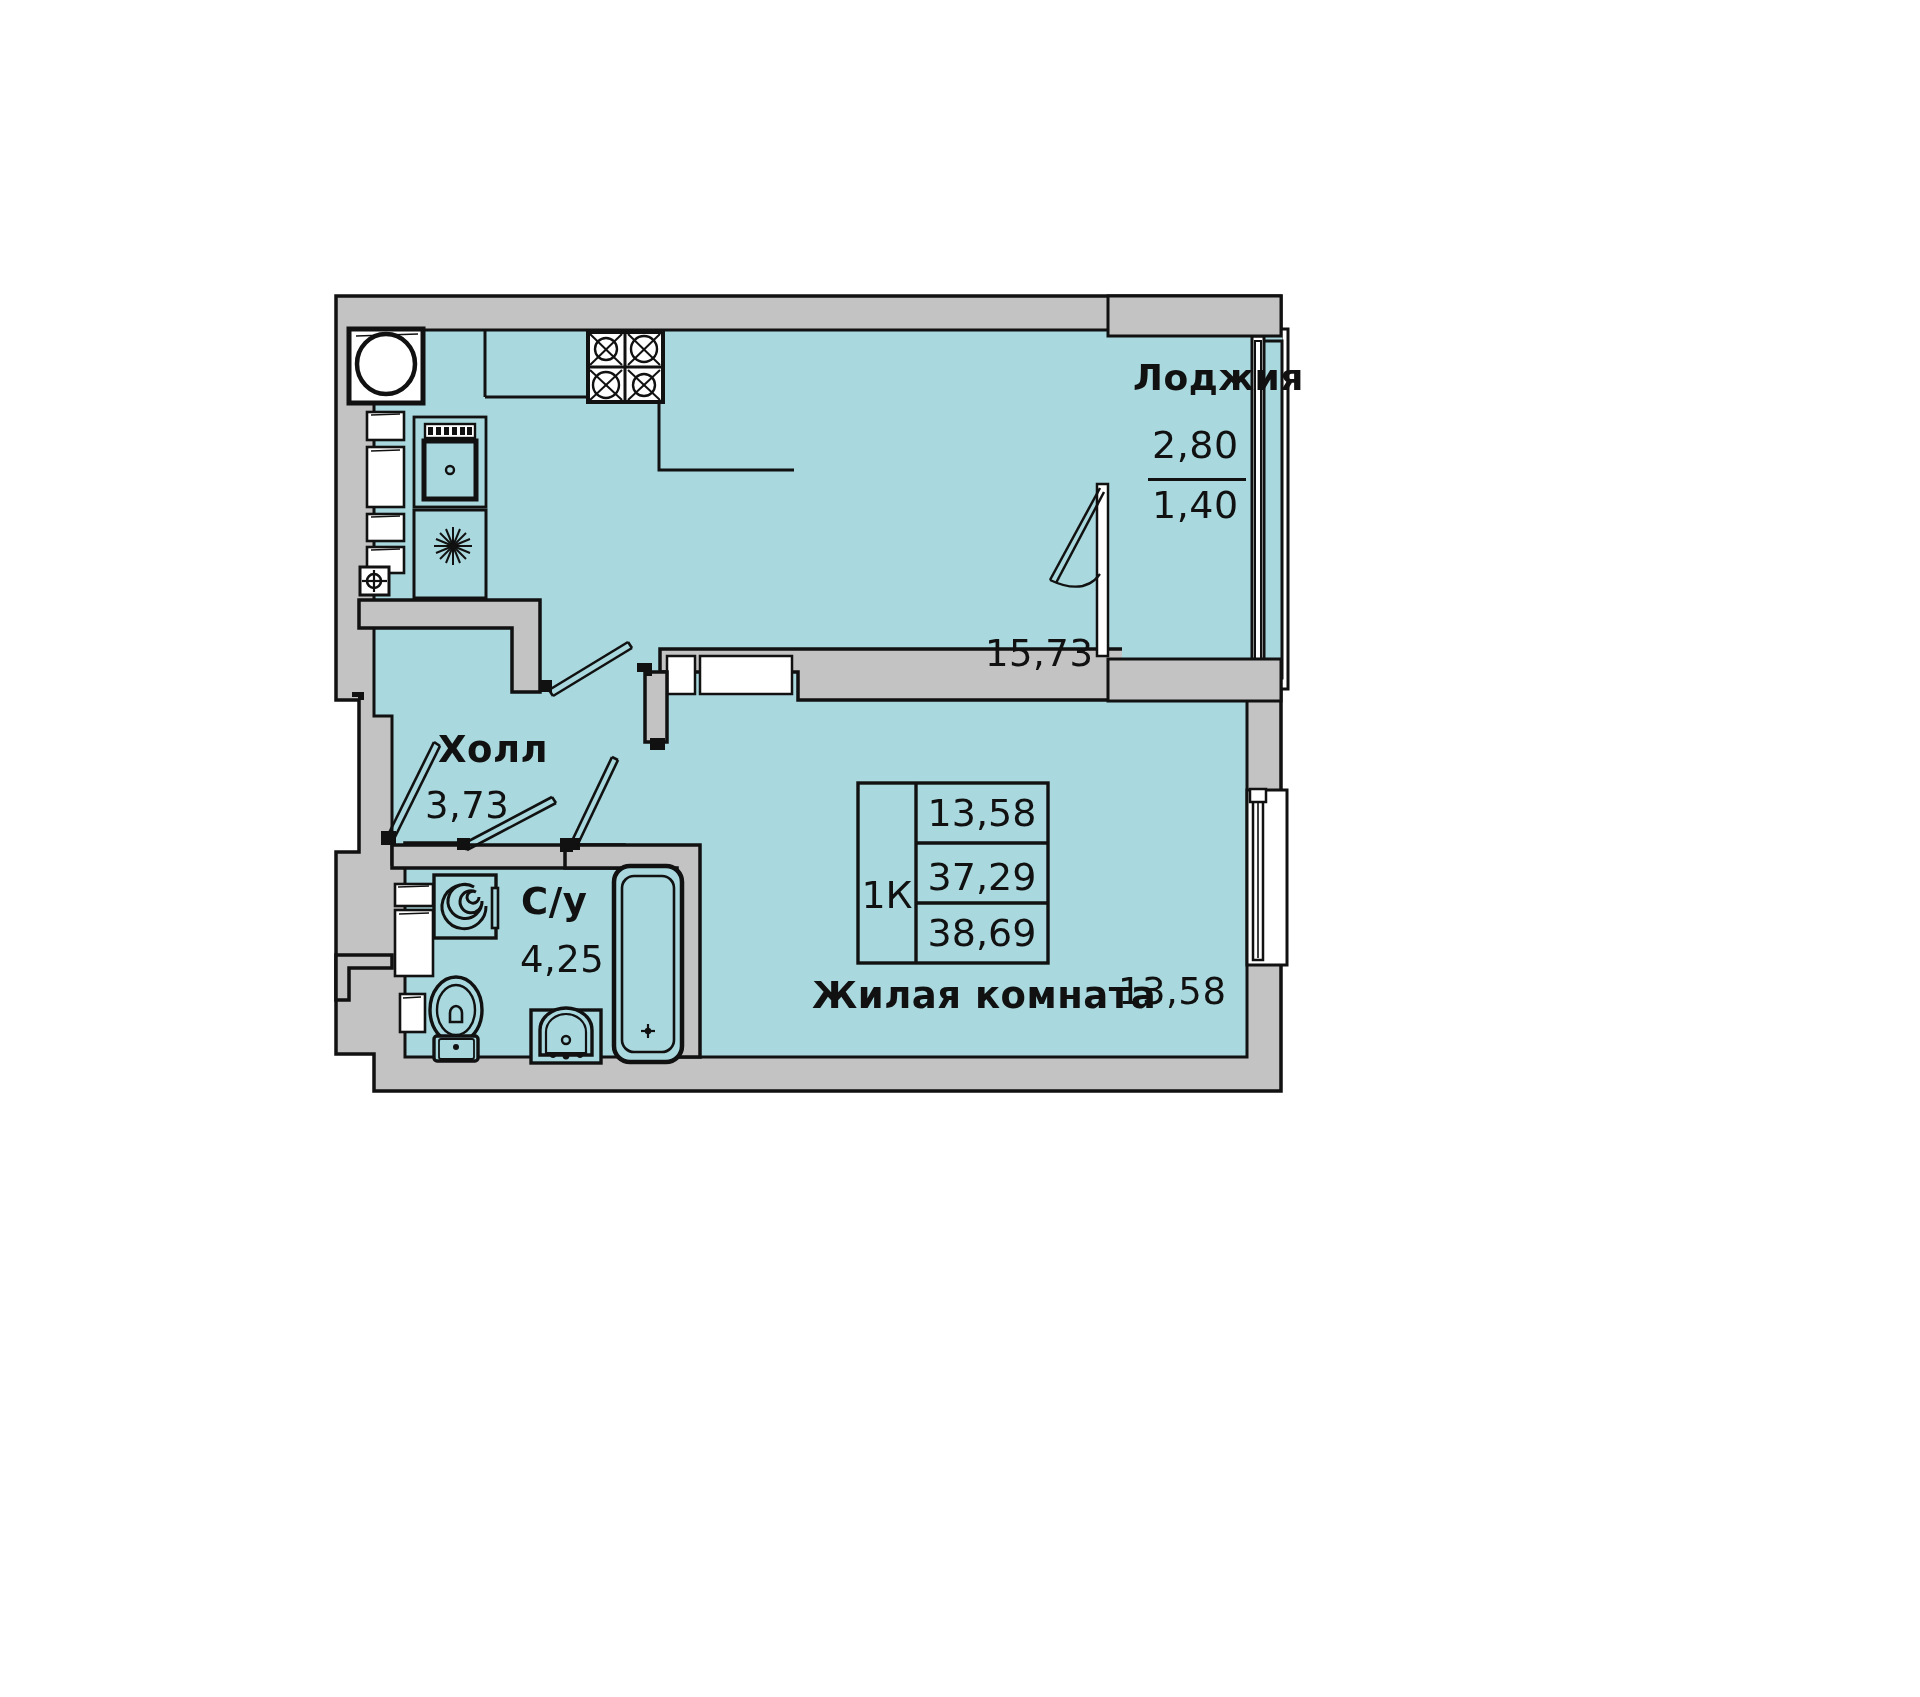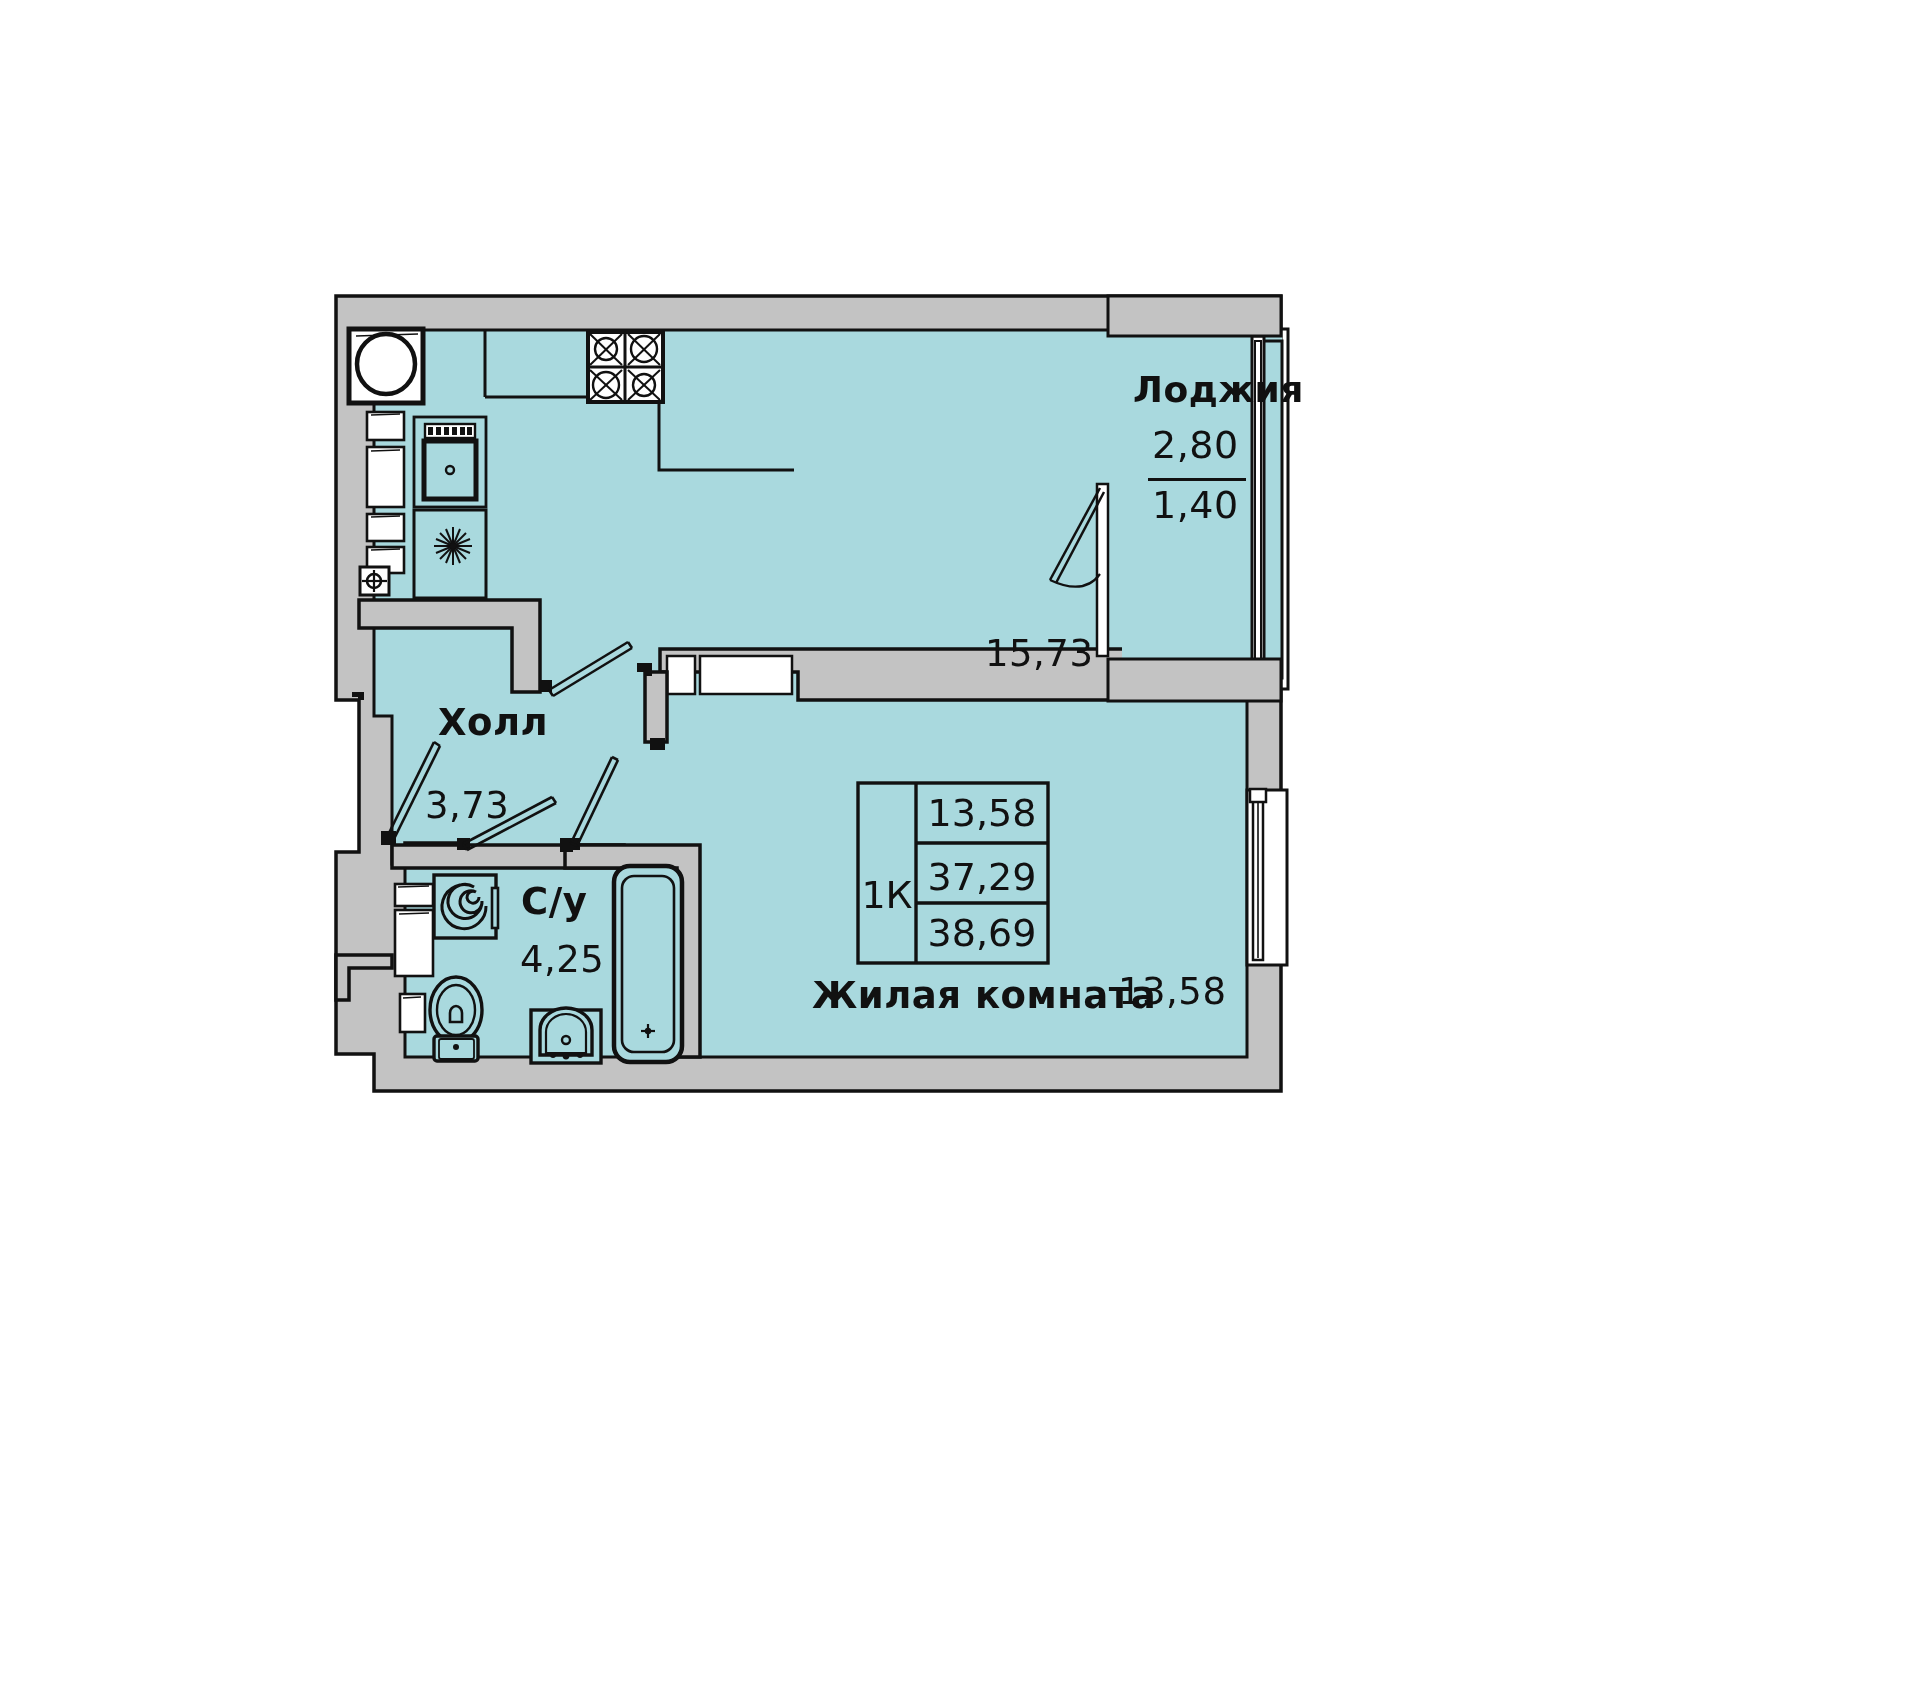--- a/index.html
+++ b/index.html
@@ -319,30 +319,30 @@
       <rect x="858" y="783" width="190" height="180" fill="none" stroke="#111111" stroke-width="3.4"></rect>
       <line x1="916" y1="783" x2="916" y2="963" stroke="#111111" stroke-width="3.4"></line>
       <line x1="916" y1="843" x2="1048" y2="843" stroke="#111111" stroke-width="3.4"></line>
       <line x1="916" y1="903" x2="1048" y2="903" stroke="#111111" stroke-width="3.4"></line>
     </g>
 
   </svg>
 
   <div class="lbl room-area" style="left:985px; top:632px;">15,73</div>
 
-  <div class="lbl room-name" style="left:438px; top:701px;">Холл</div>
+  <div class="lbl room-name" style="left:438px; top:728px;">Холл</div>
   <div class="lbl room-area" style="left:425px; top:784px;">3,73</div>
 
   <div class="lbl room-name" style="left:521px; top:880px;">С/у</div>
   <div class="lbl room-area" style="left:520px; top:938px;">4,25</div>
 
   <div class="lbl room-name" style="left:812px; top:974px;">Жилая комната</div>
   <div class="lbl room-area" style="left:1118px; top:970px;">13,58</div>
 
-  <div class="lbl loggia-name" style="left:1133px; top:357px;margin-top:12px;">Лоджия</div>
+  <div class="lbl loggia-name" style="left:1133px; top:357px;">Лоджия</div>
   <div class="lbl loggia-num" style="left:1152px; top:423px;">2,80</div>
   <div class="frac-line" style="left:1148px; top:478px; width:98px;"></div>
   <div class="lbl loggia-num" style="left:1152px; top:483px;">1,40</div>
 
   <div class="table-cell" style="left:858px; top:783px; width:58px; height:224px;">1К</div>
   <div class="table-cell" style="left:916px; top:783px; width:132px; height:60px;">13,58</div>
   <div class="table-cell" style="left:916px; top:843px; width:132px; height:67px;">37,29</div>
   <div class="table-cell" style="left:916px; top:903px; width:132px; height:60px;">38,69</div>
 
 </div>

